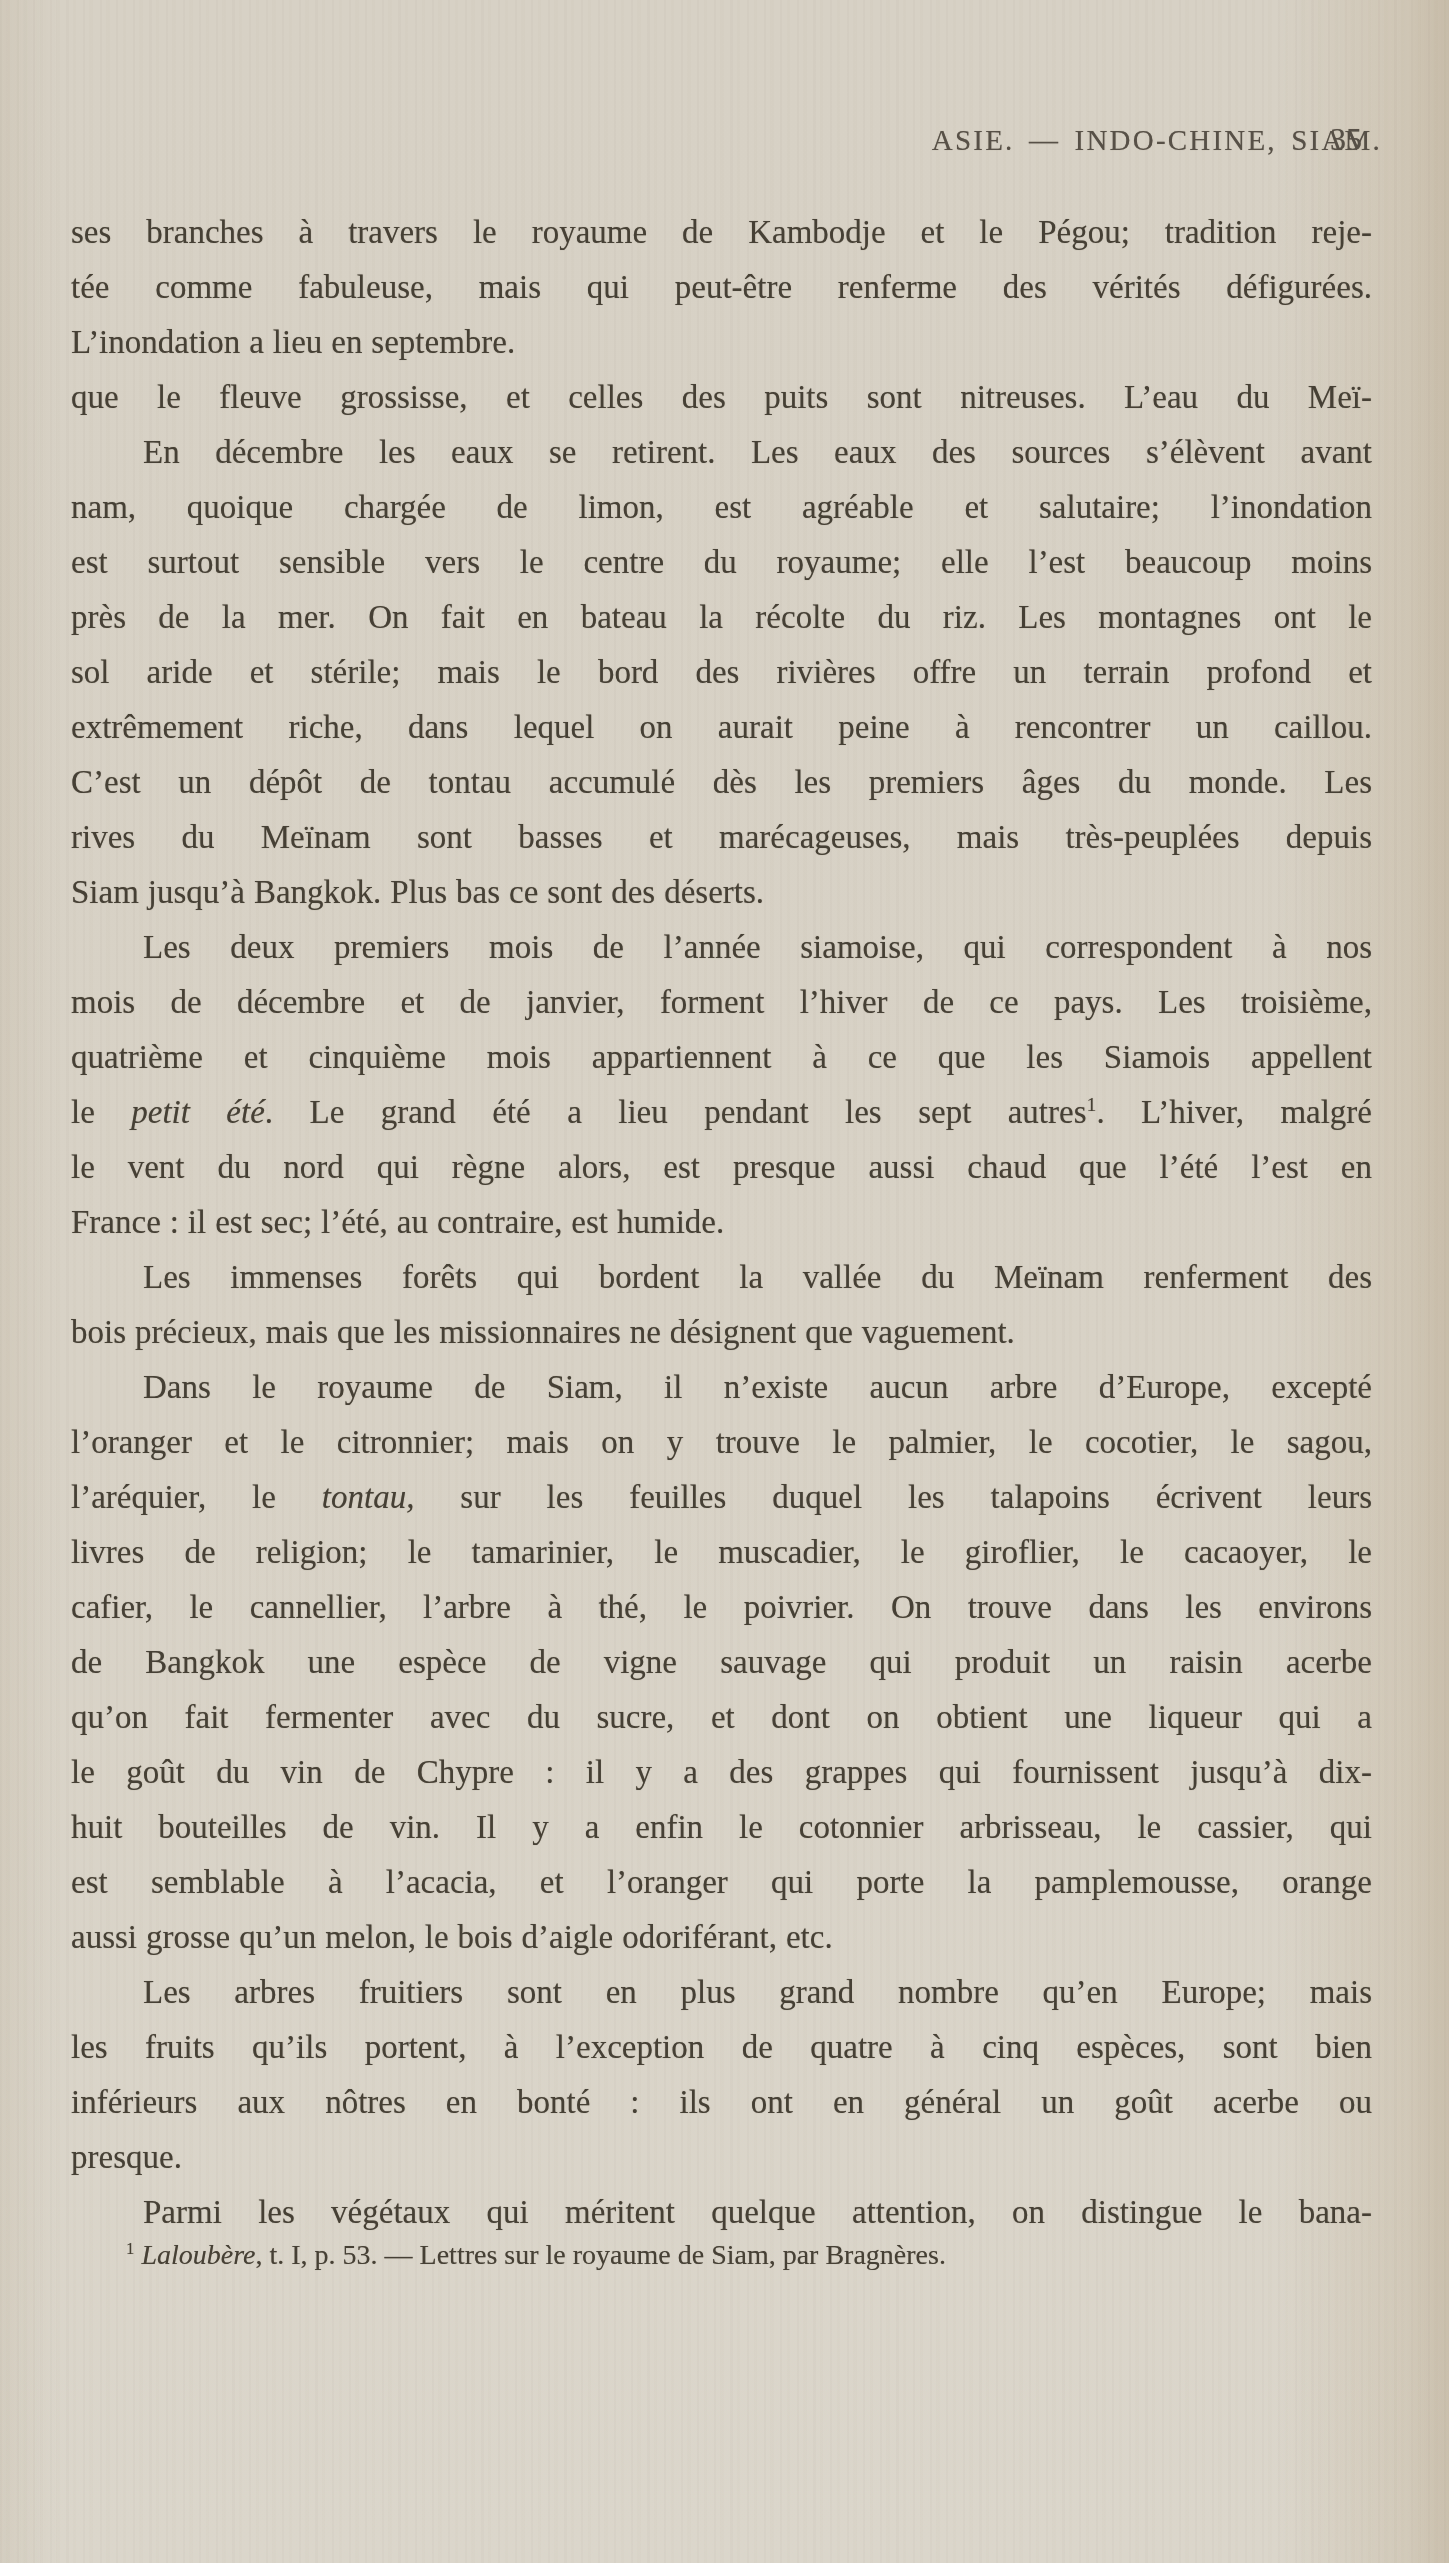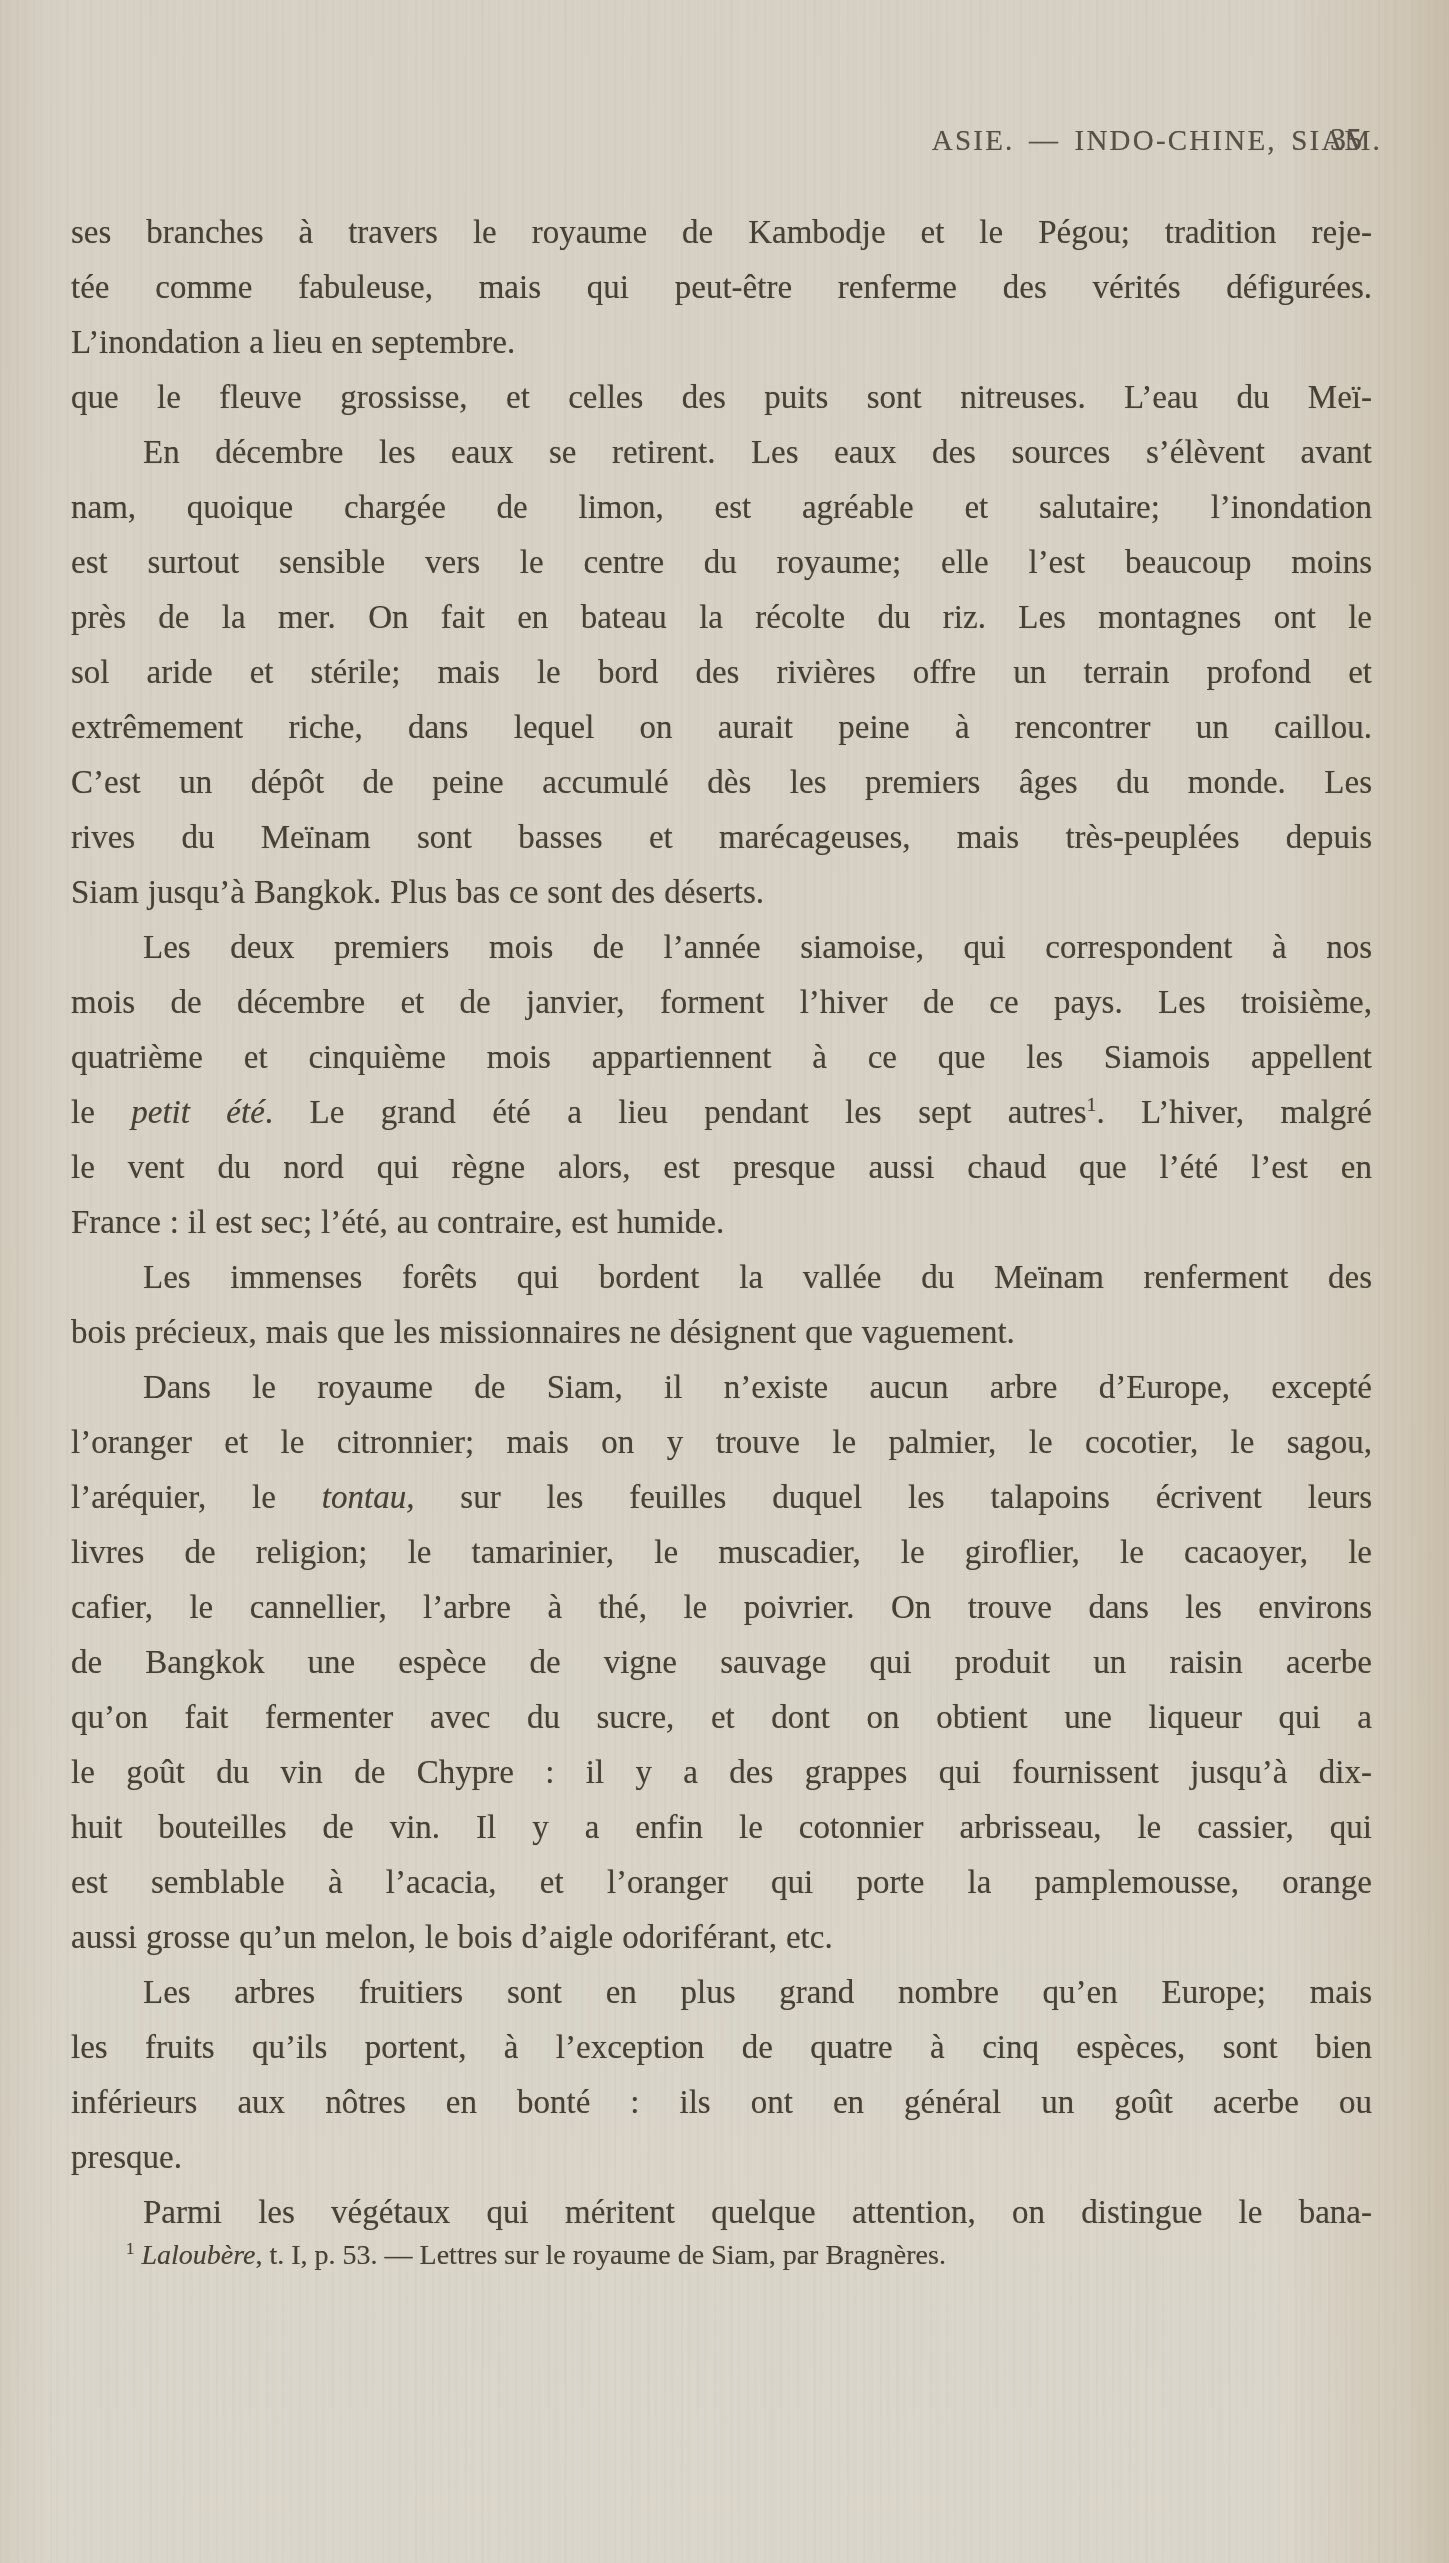--- a/index.html
+++ b/index.html
@@ -65,21 +65,21 @@
     <div class="line"><span>ses branches à travers le royaume de Kambodje et le Pégou; tradition reje-</span></div>
     <div class="line"><span>tée comme fabuleuse, mais qui peut-être renferme des vérités défigurées.</span></div>
     <div class="line end"><span>L’inondation a lieu en septembre.</span></div>
     <div class="line"><span>que le fleuve grossisse, et celles des puits sont nitreuses. L’eau du Meï-</span></div>
     <div class="line indent"><span>En décembre les eaux se retirent. Les eaux des sources s’élèvent avant</span></div>
     <div class="line"><span>nam, quoique chargée de limon, est agréable et salutaire; l’inondation</span></div>
     <div class="line"><span>est surtout sensible vers le centre du royaume; elle l’est beaucoup moins</span></div>
     <div class="line"><span>près de la mer. On fait en bateau la récolte du riz. Les montagnes ont le</span></div>
     <div class="line"><span>sol aride et stérile; mais le bord des rivières offre un terrain profond et</span></div>
     <div class="line"><span>extrêmement riche, dans lequel on aurait peine à rencontrer un caillou.</span></div>
-    <div class="line"><span>C’est un dépôt de peine accumulé dès les premiers âges du monde. Les</span></div>
+    <div class="line"><span>C’est un dépôt de tontau accumulé dès les premiers âges du monde. Les</span></div>
     <div class="line"><span>rives du Meïnam sont basses et marécageuses, mais très-peuplées depuis</span></div>
     <div class="line end"><span>Siam jusqu’à Bangkok. Plus bas ce sont des déserts.</span></div>
     <div class="line indent"><span>Les deux premiers mois de l’année siamoise, qui correspondent à nos</span></div>
     <div class="line"><span>mois de décembre et de janvier, forment l’hiver de ce pays. Les troisième,</span></div>
     <div class="line"><span>quatrième et cinquième mois appartiennent à ce que les Siamois appellent</span></div>
     <div class="line"><span>le </span><span class="italic">petit été</span><span>. Le grand été a lieu pendant les sept autres</span><span class="sup">1</span><span>. L’hiver, malgré</span></div>
     <div class="line"><span>le vent du nord qui règne alors, est presque aussi chaud que l’été l’est en</span></div>
     <div class="line end"><span>France : il est sec; l’été, au contraire, est humide.</span></div>
     <div class="line indent"><span>Les immenses forêts qui bordent la vallée du Meïnam renferment des</span></div>
     <div class="line end"><span>bois précieux, mais que les missionnaires ne désignent que vaguement.</span></div>

